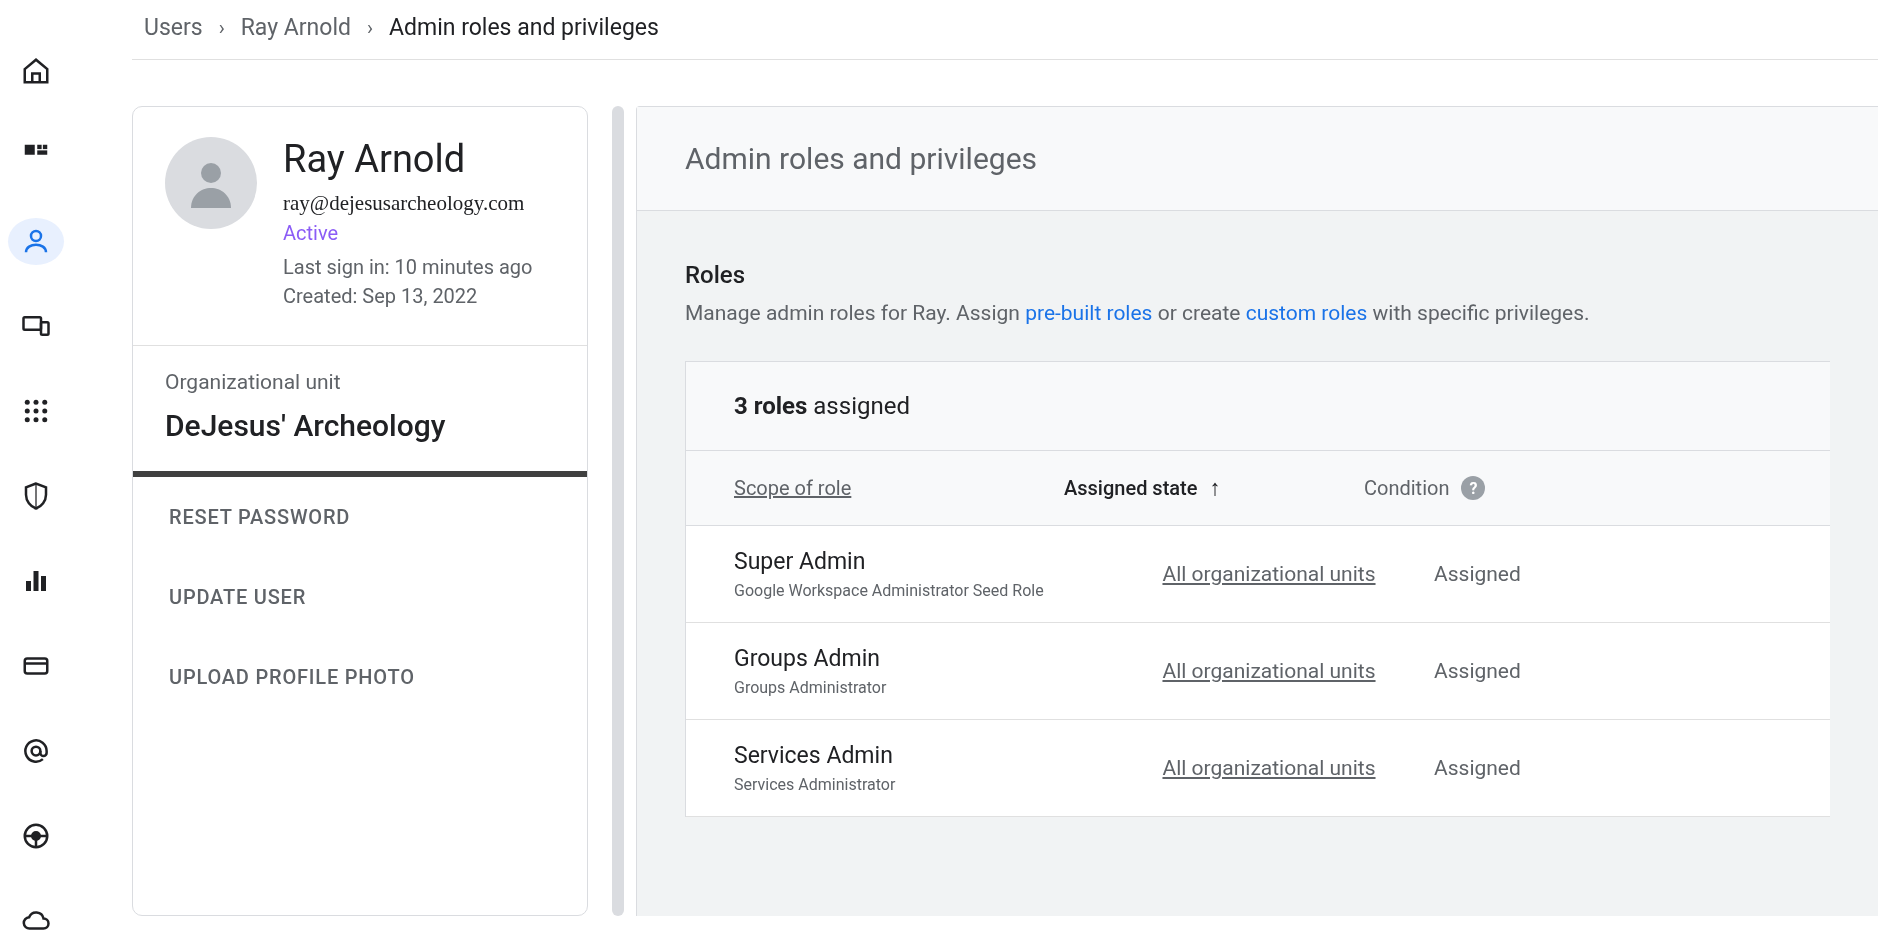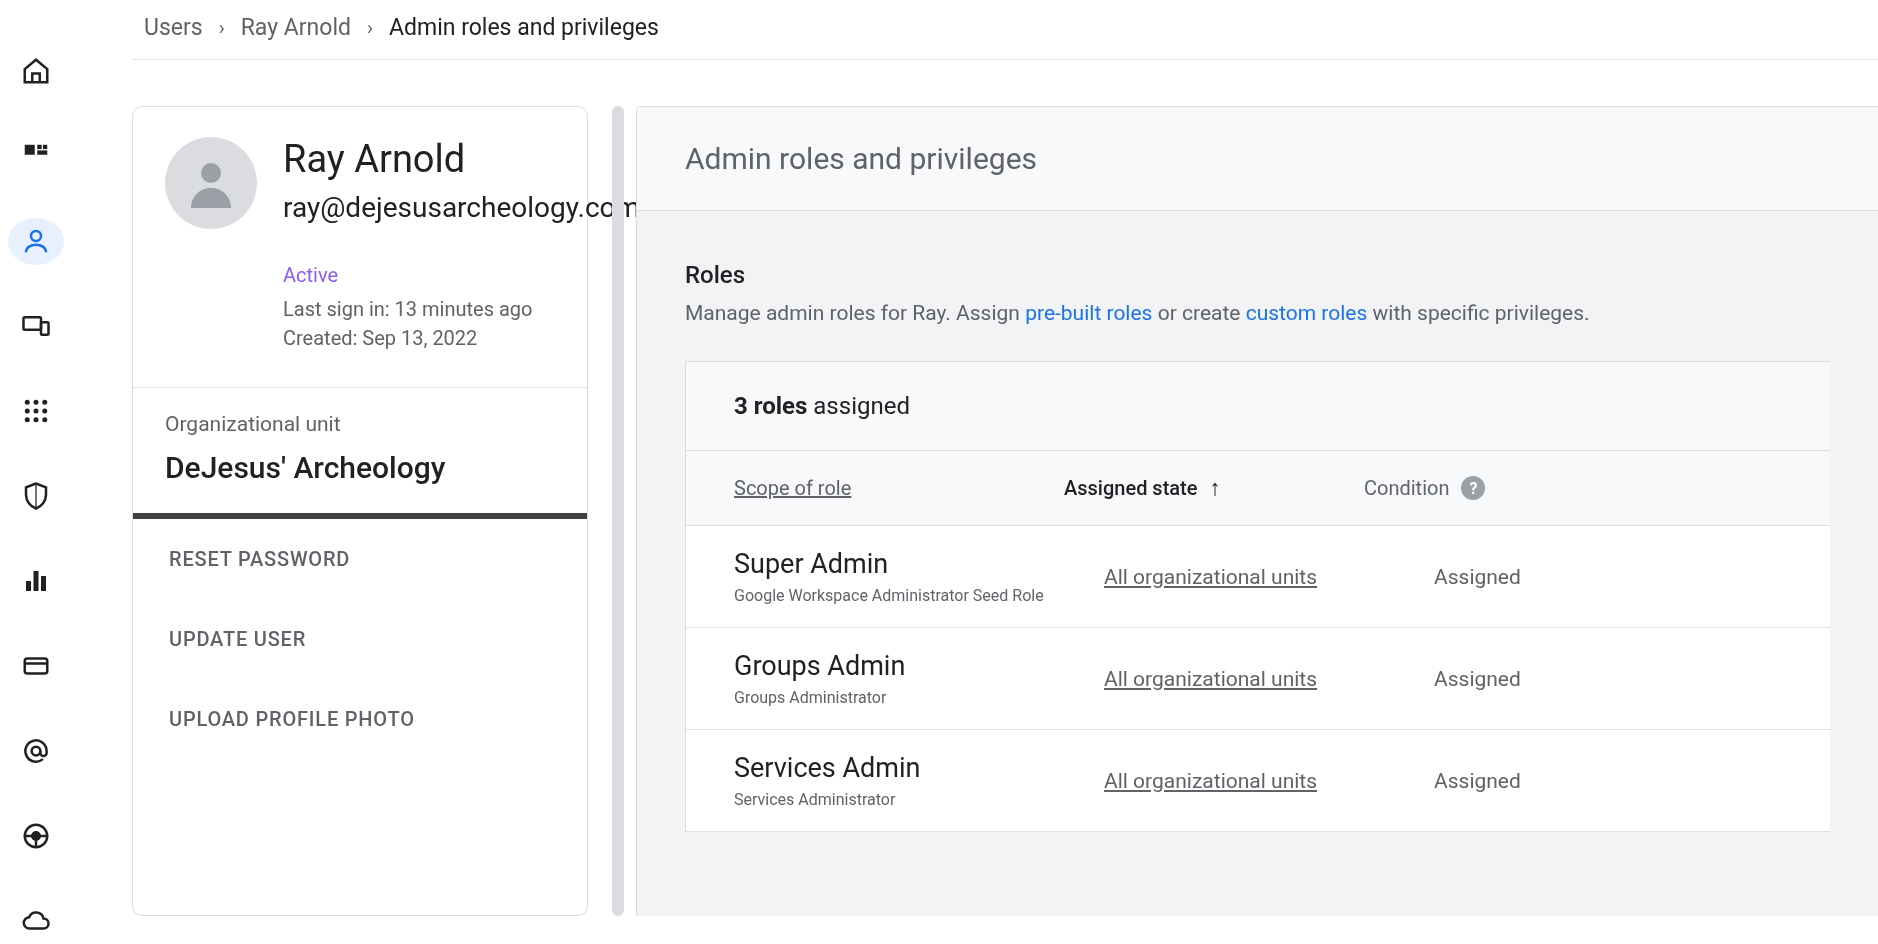--- a/index.html
+++ b/index.html
@@ -89,24 +89,25 @@
   }
   .avatar svg { width: 60px; height: 60px; fill: #9aa0a6; }
   .user-info h1 {
     font-size: 38px;
     font-weight: 400;
     color: #202124;
     letter-spacing: 0;
     margin-bottom: 8px;
   }
   .user-info .email {
-    font-size: 28px;
-    color: #202124;
-    margin-bottom: 36px;
+    font-size: 21px;
+    color: #202124;
+    margin-bottom: 4px;
     line-height: 1.35;
+    font-family: Liberation Serif, serif;
   }
   .user-info .status {
     color: #8b5cf6;
     font-size: 20px;
     margin-bottom: 8px;
   }
   .user-info .meta {
     color: #5f6368;
     font-size: 20px;
     line-height: 1.45;
@@ -217,31 +218,32 @@
     font-size: 16px; font-weight: 700;
   }
   .trow {
     display: flex;
     padding: 22px 48px;
     border-bottom: 1px solid #e0e0e0;
     align-items: center;
     background: #fff;
   }
   .trow .rname {
-    font-size: 27px;
+    font-size: 23px;
     color: #202124;
     margin-bottom: 6px;
   }
   .trow .rsub {
     font-size: 16px;
     color: #5f6368;
   }
   .trow .col-scope, .trow .col-state {
     font-size: 21px;
     color: #5f6368;
+    text-align: center;
   }
   .arrow-up {
     display: inline-block;
     font-size: 22px;
     color: #202124;
   }
 </style>
 </head>
 <body>
 
@@ -343,21 +345,21 @@
         <div class="avatar">
           <svg viewBox="0 0 24 24">
               <circle cx="12" cy="8" r="4"></circle>
               <path d="M4 22c0-5 4-8 8-8s8 3 8 8z"></path>
             </svg>
         </div>
         <div class="user-info">
           <h1>Ray Arnold</h1>
           <div class="email">ray@dejesusarcheology.com</div>
           <div class="status">Active</div>
-          <div class="meta">Last sign in: 13 minutes ago</div>
+          <div class="meta">Last sign in: 10 minutes ago</div>
           <div class="meta">Created: Sep 13, 2022</div>
         </div>
       </div>
       <div class="org-section">
         <div class="label">Organizational unit</div>
         <div class="value">DeJesus' Archeology</div>
       </div>
       <button class="action-btn">RESET PASSWORD</button>
       <button class="action-btn">UPDATE USER</button>
       <button class="action-btn">UPLOAD PROFILE PHOTO</button>

